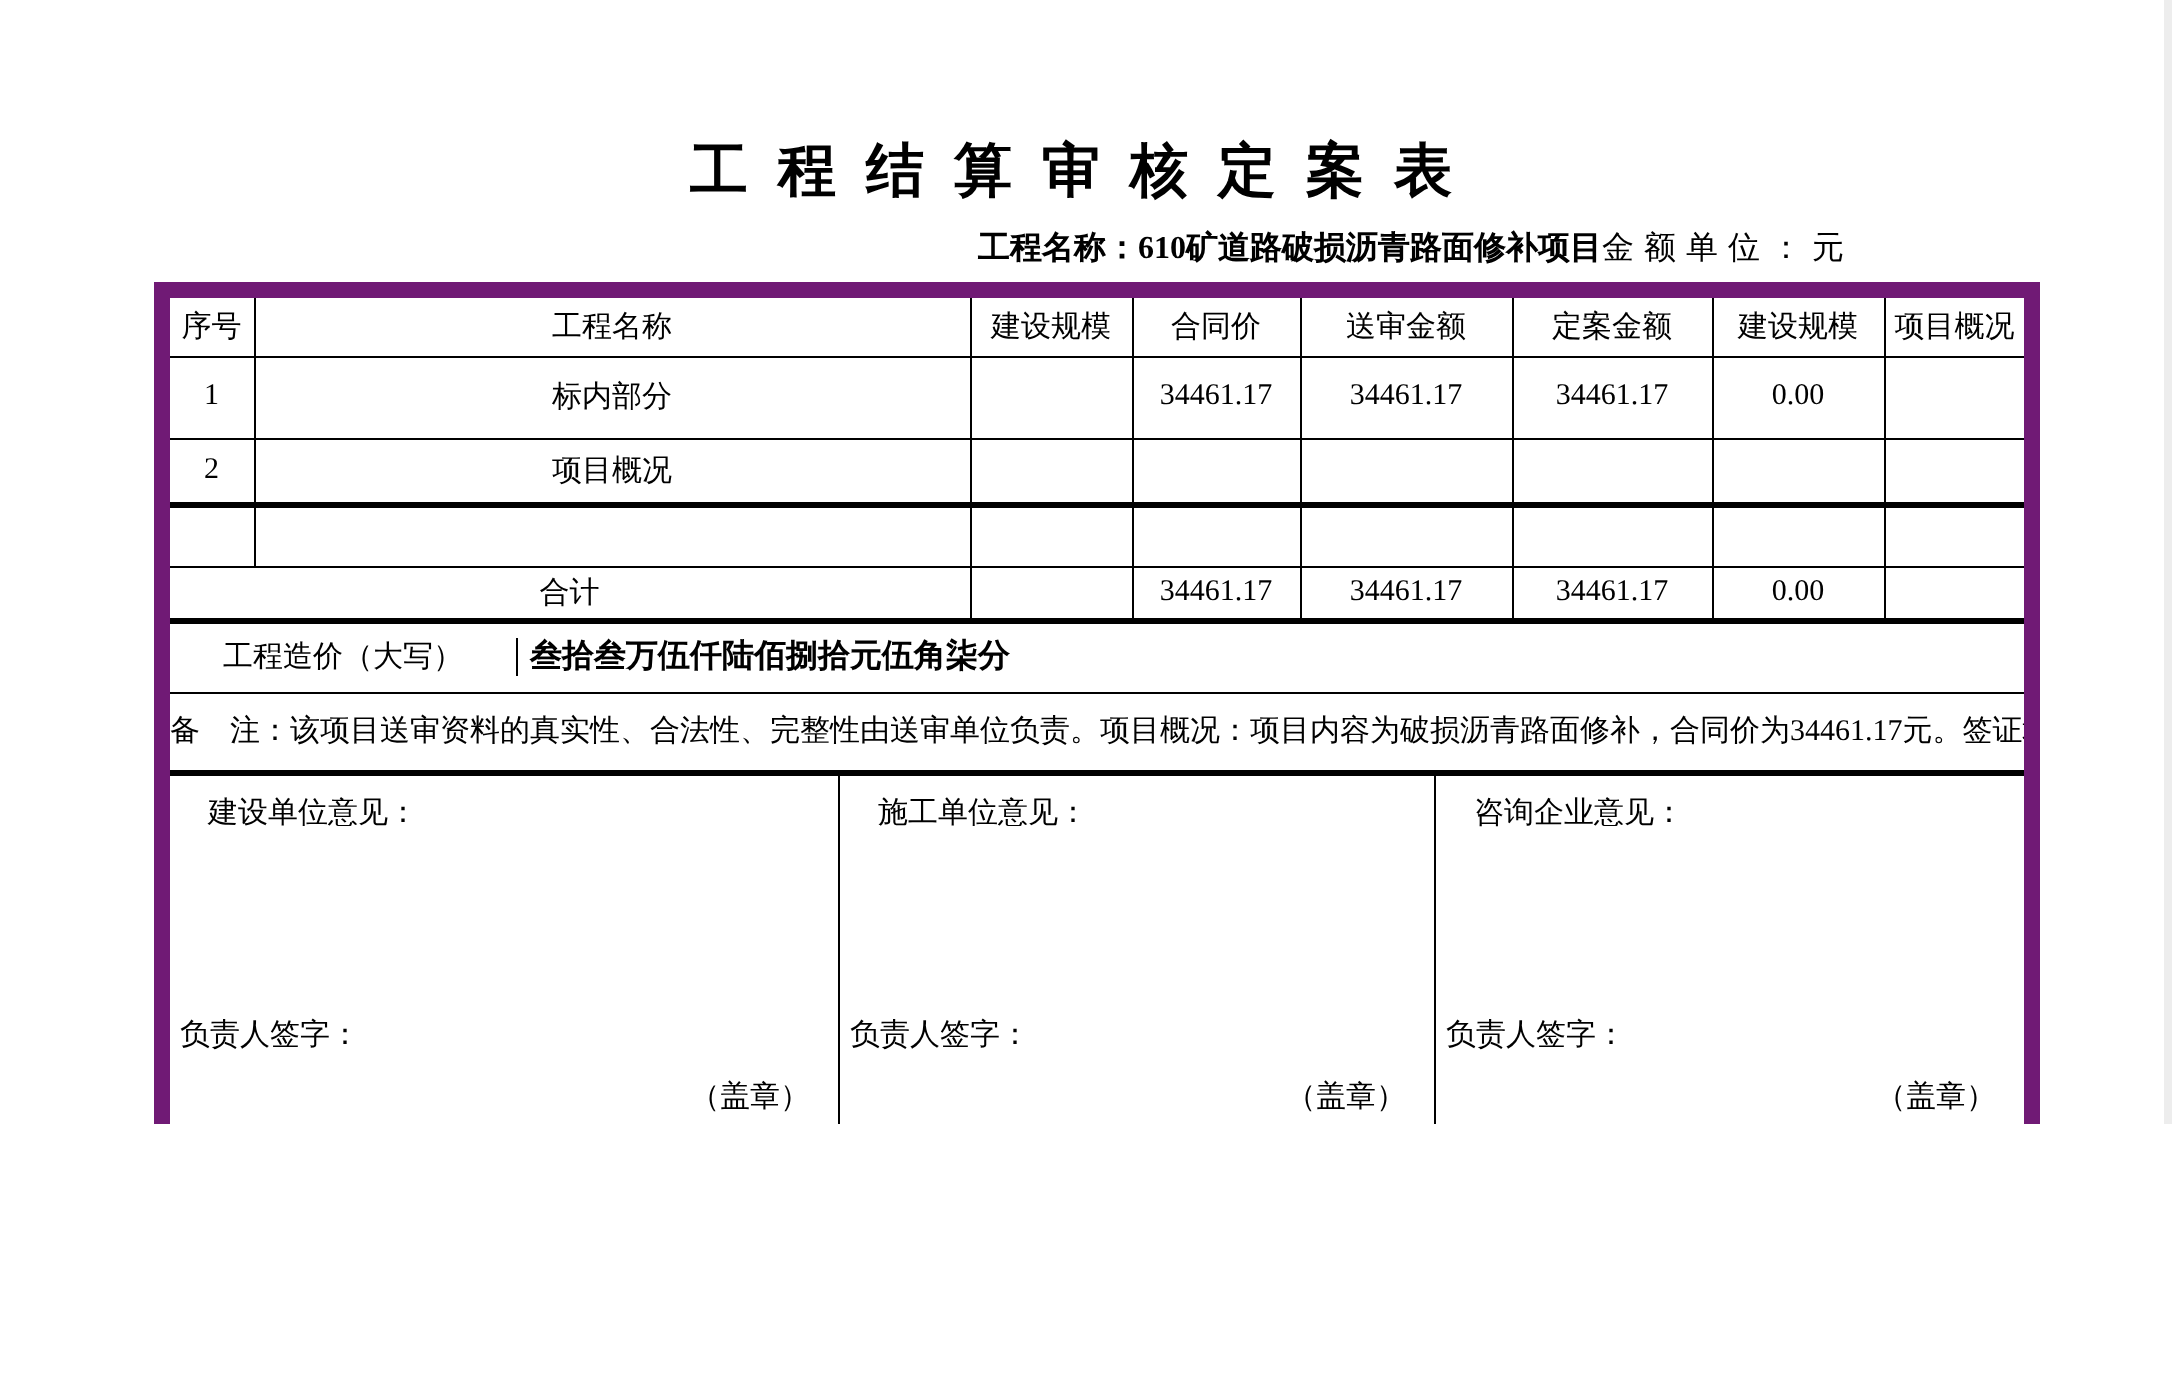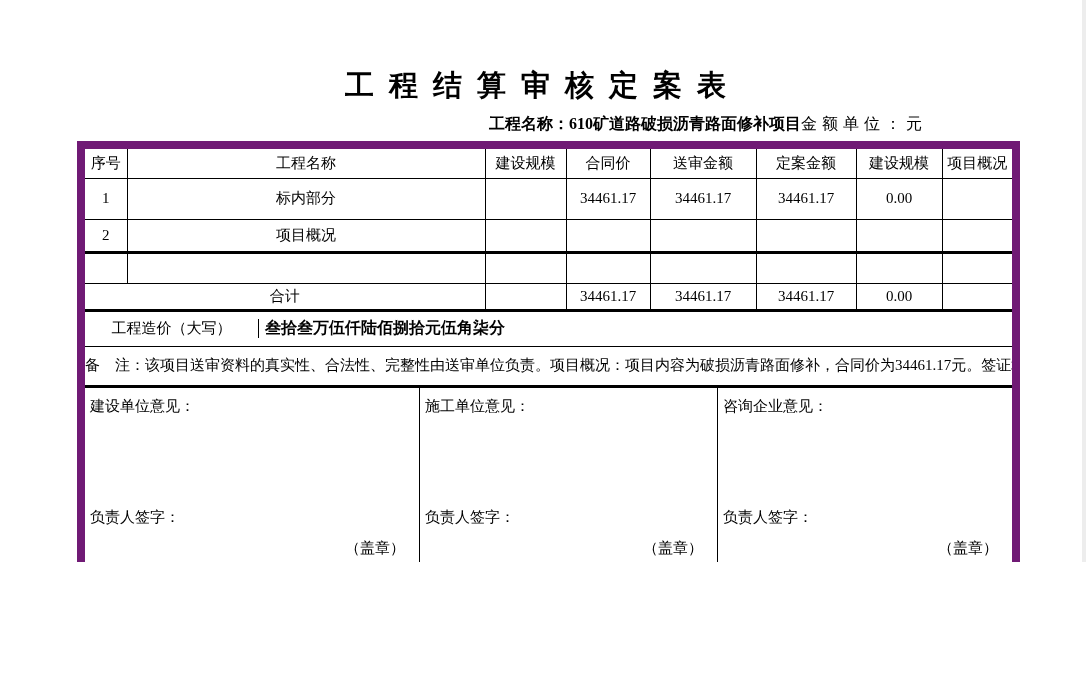--- a/index.html
+++ b/index.html
@@ -53,21 +53,21 @@
   }
 
   td.remark-cell { height:40px; text-align:left; padding:0 6px; font-size:13px; }
 
   td.boxes-cell { height:212px; }
   .boxes-flex { display:flex; height:100%; }
   .opinion-box { position:relative; height:100%; font-size:15px; }
   .opinion-box.b1 { width:334px; }
   .opinion-box.b2 { width:299px; border-left:1px solid #000; border-right:1px solid #000; }
   .opinion-box.b3 { flex:1; }
-  .box-title { position:absolute; top:9px; left:5px; text-align:right; }
+  .box-title { position:absolute; top:9px; left:19px; text-align:right; }
   .sign-label { position:absolute; top:120px; left:5px; text-align:center; }
   .seal-label { position:absolute; top:151px; right:14px; }
   .date-bar { position:absolute; bottom:12px; right:14px; display:flex; gap:46px; }
 
   .footer { position:absolute; top:611px; left:77px; width:936px; height:26px; font-size:15px; }
   .footer .f1 { position:absolute; left:78px; }
   .footer .f2 { position:absolute; left:378px; }
   .footer .f3 { position:absolute; left:653px; }
 </style>
 </head>

